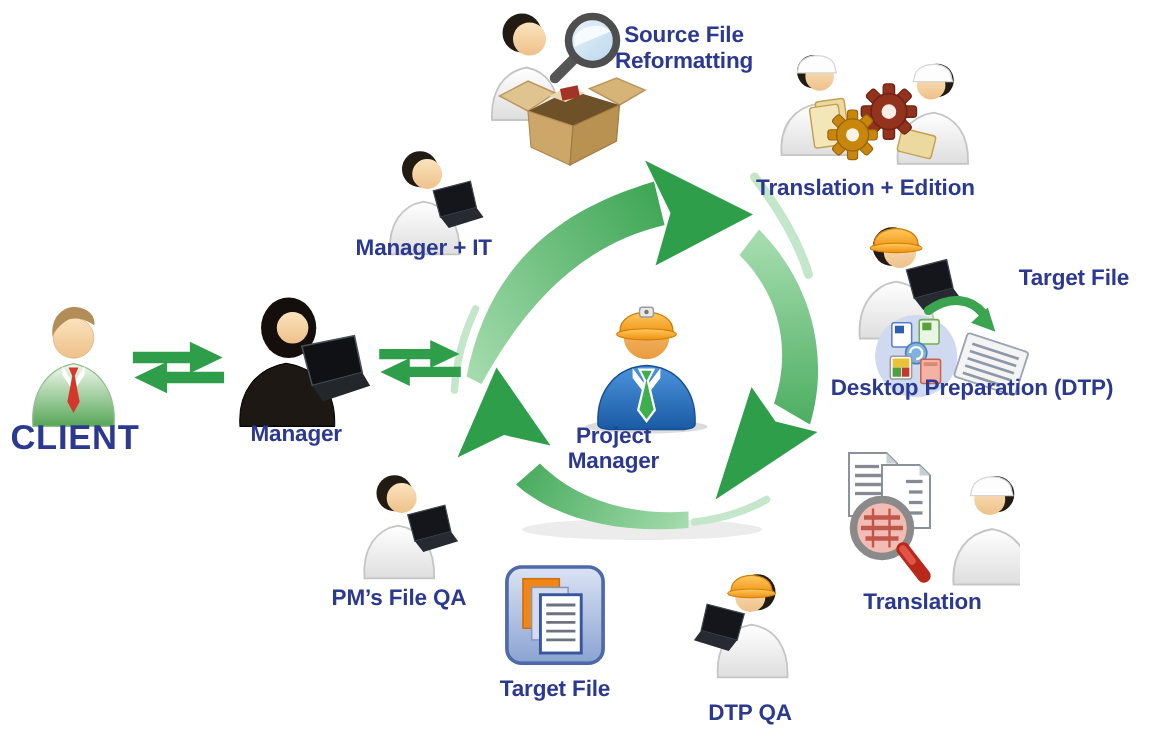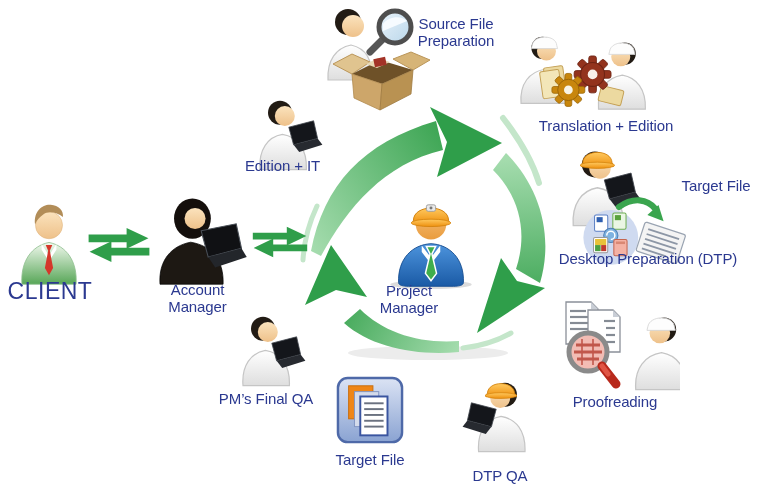--- a/index.html
+++ b/index.html
@@ -1,19 +1,19 @@
 <!DOCTYPE html>
 <html><head>
 <meta charset="utf-8">
 <style>
   html,body{margin:0;padding:0;background:#ffffff;}
   .stage{position:relative;width:768px;height:497px;background:#ffffff;overflow:hidden;
          font-family:"Liberation Sans",sans-serif;}
   .abs{position:absolute;}
-  .label{position:absolute;font-weight:normal;color:#2b3990;text-align:center;
+  .label{position:absolute;font-weight:bold;color:#2b3990;text-align:center;
          font-size:15px;line-height:16.5px;letter-spacing:-0.1px;white-space:nowrap;}
   .label span{display:block;}
   .client-label{font-size:23px;letter-spacing:0.5px;}
   .node{display:contents;}
   svg{display:block;}
 </style>
 </head>
 <body>
 
 <div class="stage">
@@ -103,21 +103,20 @@
   
   <div class="node">
     <svg class="abs" style="left:148px;top:194px" width="102" height="92" viewBox="0 0 115 105">
       <ellipse cx="50" cy="28" rx="21" ry="23" fill="#140f0c"></ellipse>
       <circle cx="53" cy="28" r="12" fill="url(#gSkin)"></circle>
       <path d="M13,103 C11,76 26,59 48,55 C72,59 86,75 85,103 Z" fill="#1d1813" stroke="#000000" stroke-width="0.8"></path>
       <path d="M60,42 L100,34 L106,62 L68,72 Z" fill="#101114" stroke="#4a5058" stroke-width="1.2"></path>
       <path d="M68,72 L106,62 L112,72 L76,84 Z" fill="#23262b"></path>
     </svg>
     <div class="label" style="left:140px;top:282px;width:115px">
-      <span>Account</span>
       <span>Manager</span>
     </div>
   </div>
 
   
   <svg class="abs" style="left:252px;top:225px" width="56" height="34" viewBox="0 0 64 40">
     <polygon points="0,9 40,9 40,2 63,13 40,24 40,17 0,17" fill="#2f9e4a"></polygon>
     <polygon points="64,23 24,23 24,16 1,27 24,38 24,31 64,31" fill="#2f9e4a"></polygon>
   </svg>
 
@@ -142,21 +141,21 @@
 
   
   <div class="node">
     <svg class="abs" style="left:240px;top:92px" width="88" height="80" viewBox="0 0 100 100">
       <path d="M20,97 C18,72 30,56 48,53 C67,56 79,71 78,97 Z" fill="url(#gCoat)" stroke="#c5c5c5" stroke-width="1.5"></path>
       <circle cx="45" cy="26" r="15" fill="#221b14"></circle>
       <circle cx="51" cy="30" r="12.5" fill="url(#gSkin)"></circle>
       <path d="M56,44 L87,36 L92,58 L62,66 Z" fill="#14161b" stroke="#40454d" stroke-width="1"></path>
       <path d="M62,66 L92,58 L98,66 L69,75 Z" fill="#272a30"></path>
     </svg>
-    <div class="label" style="left:210px;top:158px;width:145px">Edition + IT</div>
+    <div class="label" style="left:210px;top:158px;width:145px">Manager + IT</div>
   </div>
 
   
   <div class="node">
     <svg class="abs" style="left:318px;top:2px" width="118" height="112" viewBox="0 0 118 112">
       <path d="M10,78 C9,58 18,46 33,43 C47,46 55,56 54,78 Z" fill="url(#gCoat)" stroke="#c5c5c5" stroke-width="1.2"></path>
       <circle cx="30" cy="20" r="13" fill="#221b14"></circle>
       <circle cx="35" cy="24" r="11" fill="url(#gSkin)"></circle>
       <line x1="65" y1="37" x2="52" y2="50" stroke="#565656" stroke-width="7" stroke-linecap="round"></line>
       <circle cx="77" cy="25" r="16" fill="url(#gGlass)" stroke="#4e4e4e" stroke-width="5"></circle>
@@ -164,21 +163,21 @@
       <path d="M34,72 L15,62 L34,52 L52,60 Z" fill="#e0c48f" stroke="#bb9659" stroke-width="1"></path>
       <path d="M95,68 L112,58 L93,50 L75,57 Z" fill="#d6b477" stroke="#bb9659" stroke-width="1"></path>
       <path d="M34,72 L62,58 L95,68 L64,82 Z" fill="#6e5128"></path>
       <path d="M48,62 L60,56 L72,60 L59,66 Z" fill="#e8d9b5"></path>
       <rect x="56" y="56" width="12" height="8" fill="#a33327" transform="rotate(-12 62 60)"></rect>
       <path d="M34,72 L64,82 L62,108 L36,96 Z" fill="#cda66a" stroke="#b18a4e" stroke-width="0.8"></path>
       <path d="M64,82 L95,68 L93,92 L62,108 Z" fill="#b99252" stroke="#a07b41" stroke-width="0.8"></path>
     </svg>
     <div class="label" style="left:404px;top:16px;width:104px">
       <span>Source File</span>
-      <span>Preparation</span>
+      <span>Reformatting</span>
     </div>
   </div>
 
   
   <div class="node">
     <svg class="abs" style="left:502px;top:26px" width="156" height="92" viewBox="0 0 160 95">
       <g transform="translate(6,2) scale(0.82)">
         <path d="M16,95 C14,70 27,55 46,52 C64,55 76,70 75,95 Z" fill="url(#gCoat)" stroke="#c5c5c5" stroke-width="1.5"></path>
         <circle cx="43" cy="25" r="14" fill="#221b14"></circle>
         <circle cx="48" cy="29" r="12" fill="url(#gSkin)"></circle>
@@ -207,21 +206,21 @@
         <g fill="#c8860d" stroke="#9a6608" stroke-width="0.8">
           <rect x="-3.5" y="-17" width="7" height="34" rx="2"></rect>
           <rect x="-3.5" y="-17" width="7" height="34" rx="2" transform="rotate(45)"></rect>
           <rect x="-3.5" y="-17" width="7" height="34" rx="2" transform="rotate(90)"></rect>
           <rect x="-3.5" y="-17" width="7" height="34" rx="2" transform="rotate(135)"></rect>
         </g>
         <circle r="11" fill="#c8860d" stroke="#9a6608"></circle>
         <circle r="4.5" fill="#f8f4e6"></circle>
       </g>
     </svg>
-    <div class="label" style="left:515px;top:118px;width:182px">Translation + Edition</div>
+    <div class="label" style="left:486px;top:118px;width:182px">Translation + Edition</div>
   </div>
 
   
   <div class="node">
     <svg class="abs" style="left:558px;top:146px" width="132" height="124" viewBox="0 0 130 122">
       <g transform="translate(-2,-4) scale(0.85)">
         <path d="M20,97 C18,72 30,56 48,53 C67,56 79,71 78,97 Z" fill="url(#gCoat)" stroke="#c5c5c5" stroke-width="1.5"></path>
         <circle cx="45" cy="26" r="15" fill="#221b14"></circle>
         <circle cx="51" cy="30" r="12.5" fill="url(#gSkin)"></circle>
         <path d="M31,24 C32,8 64,8 65,24 L67,28 L29,28 Z" fill="url(#gHat)" stroke="#cf7d06"></path>
@@ -292,21 +291,21 @@
       </g>
       <line x1="52" y1="70" x2="66" y2="88" stroke="#b8291c" stroke-width="9" stroke-linecap="round"></line>
       <line x1="52" y1="70" x2="58" y2="78" stroke="#e05545" stroke-width="5" stroke-linecap="round"></line>
       <g transform="translate(72,12) scale(0.86)">
         <path d="M16,95 C14,70 27,55 46,52 C64,55 76,70 75,95 Z" fill="url(#gCoat)" stroke="#c5c5c5" stroke-width="1.5"></path>
         <circle cx="49" cy="25" r="14" fill="#221b14"></circle>
         <circle cx="44" cy="29" r="12" fill="url(#gSkin)"></circle>
         <path d="M30,22 C32,8 60,8 61,22 L62,26 L29,26 Z" fill="#fdfdfd" stroke="#d5d5d5"></path>
       </g>
     </svg>
-    <div class="label" style="left:556px;top:394px;width:118px">Proofreading</div>
+    <div class="label" style="left:556px;top:394px;width:118px">Translation</div>
   </div>
 
   
   <div class="node">
     <svg class="abs" style="left:452px;top:374px" width="98" height="80" viewBox="0 0 100 100">
       <path d="M22,97 C20,72 32,56 50,53 C69,56 81,71 80,97 Z" fill="url(#gCoat)" stroke="#c5c5c5" stroke-width="1.5"></path>
       <circle cx="55" cy="26" r="15" fill="#221b14"></circle>
       <circle cx="49" cy="30" r="12.5" fill="url(#gSkin)"></circle>
       <path d="M33,24 C34,8 66,8 67,24 L69,28 L31,28 Z" fill="url(#gHat)" stroke="#cf7d06"></path>
       <ellipse cx="50" cy="27" rx="20" ry="3.6" fill="url(#gHat)" stroke="#cf7d06" stroke-width="0.8"></ellipse>
@@ -336,16 +335,16 @@
 
   
   <div class="node">
     <svg class="abs" style="left:222px;top:308px" width="90" height="80" viewBox="0 0 100 100">
       <path d="M20,97 C18,72 30,56 48,53 C67,56 79,71 78,97 Z" fill="url(#gCoat)" stroke="#c5c5c5" stroke-width="1.5"></path>
       <circle cx="45" cy="26" r="15" fill="#221b14"></circle>
       <circle cx="51" cy="30" r="12.5" fill="url(#gSkin)"></circle>
       <path d="M56,44 L87,36 L92,58 L62,66 Z" fill="#14161b" stroke="#40454d" stroke-width="1"></path>
       <path d="M62,66 L92,58 L98,66 L69,75 Z" fill="#272a30"></path>
     </svg>
-    <div class="label" style="left:196px;top:391px;width:140px">PM’s Final QA</div>
+    <div class="label" style="left:196px;top:391px;width:140px">PM’s File QA</div>
   </div>
 
 </div>
 
 </body></html>

